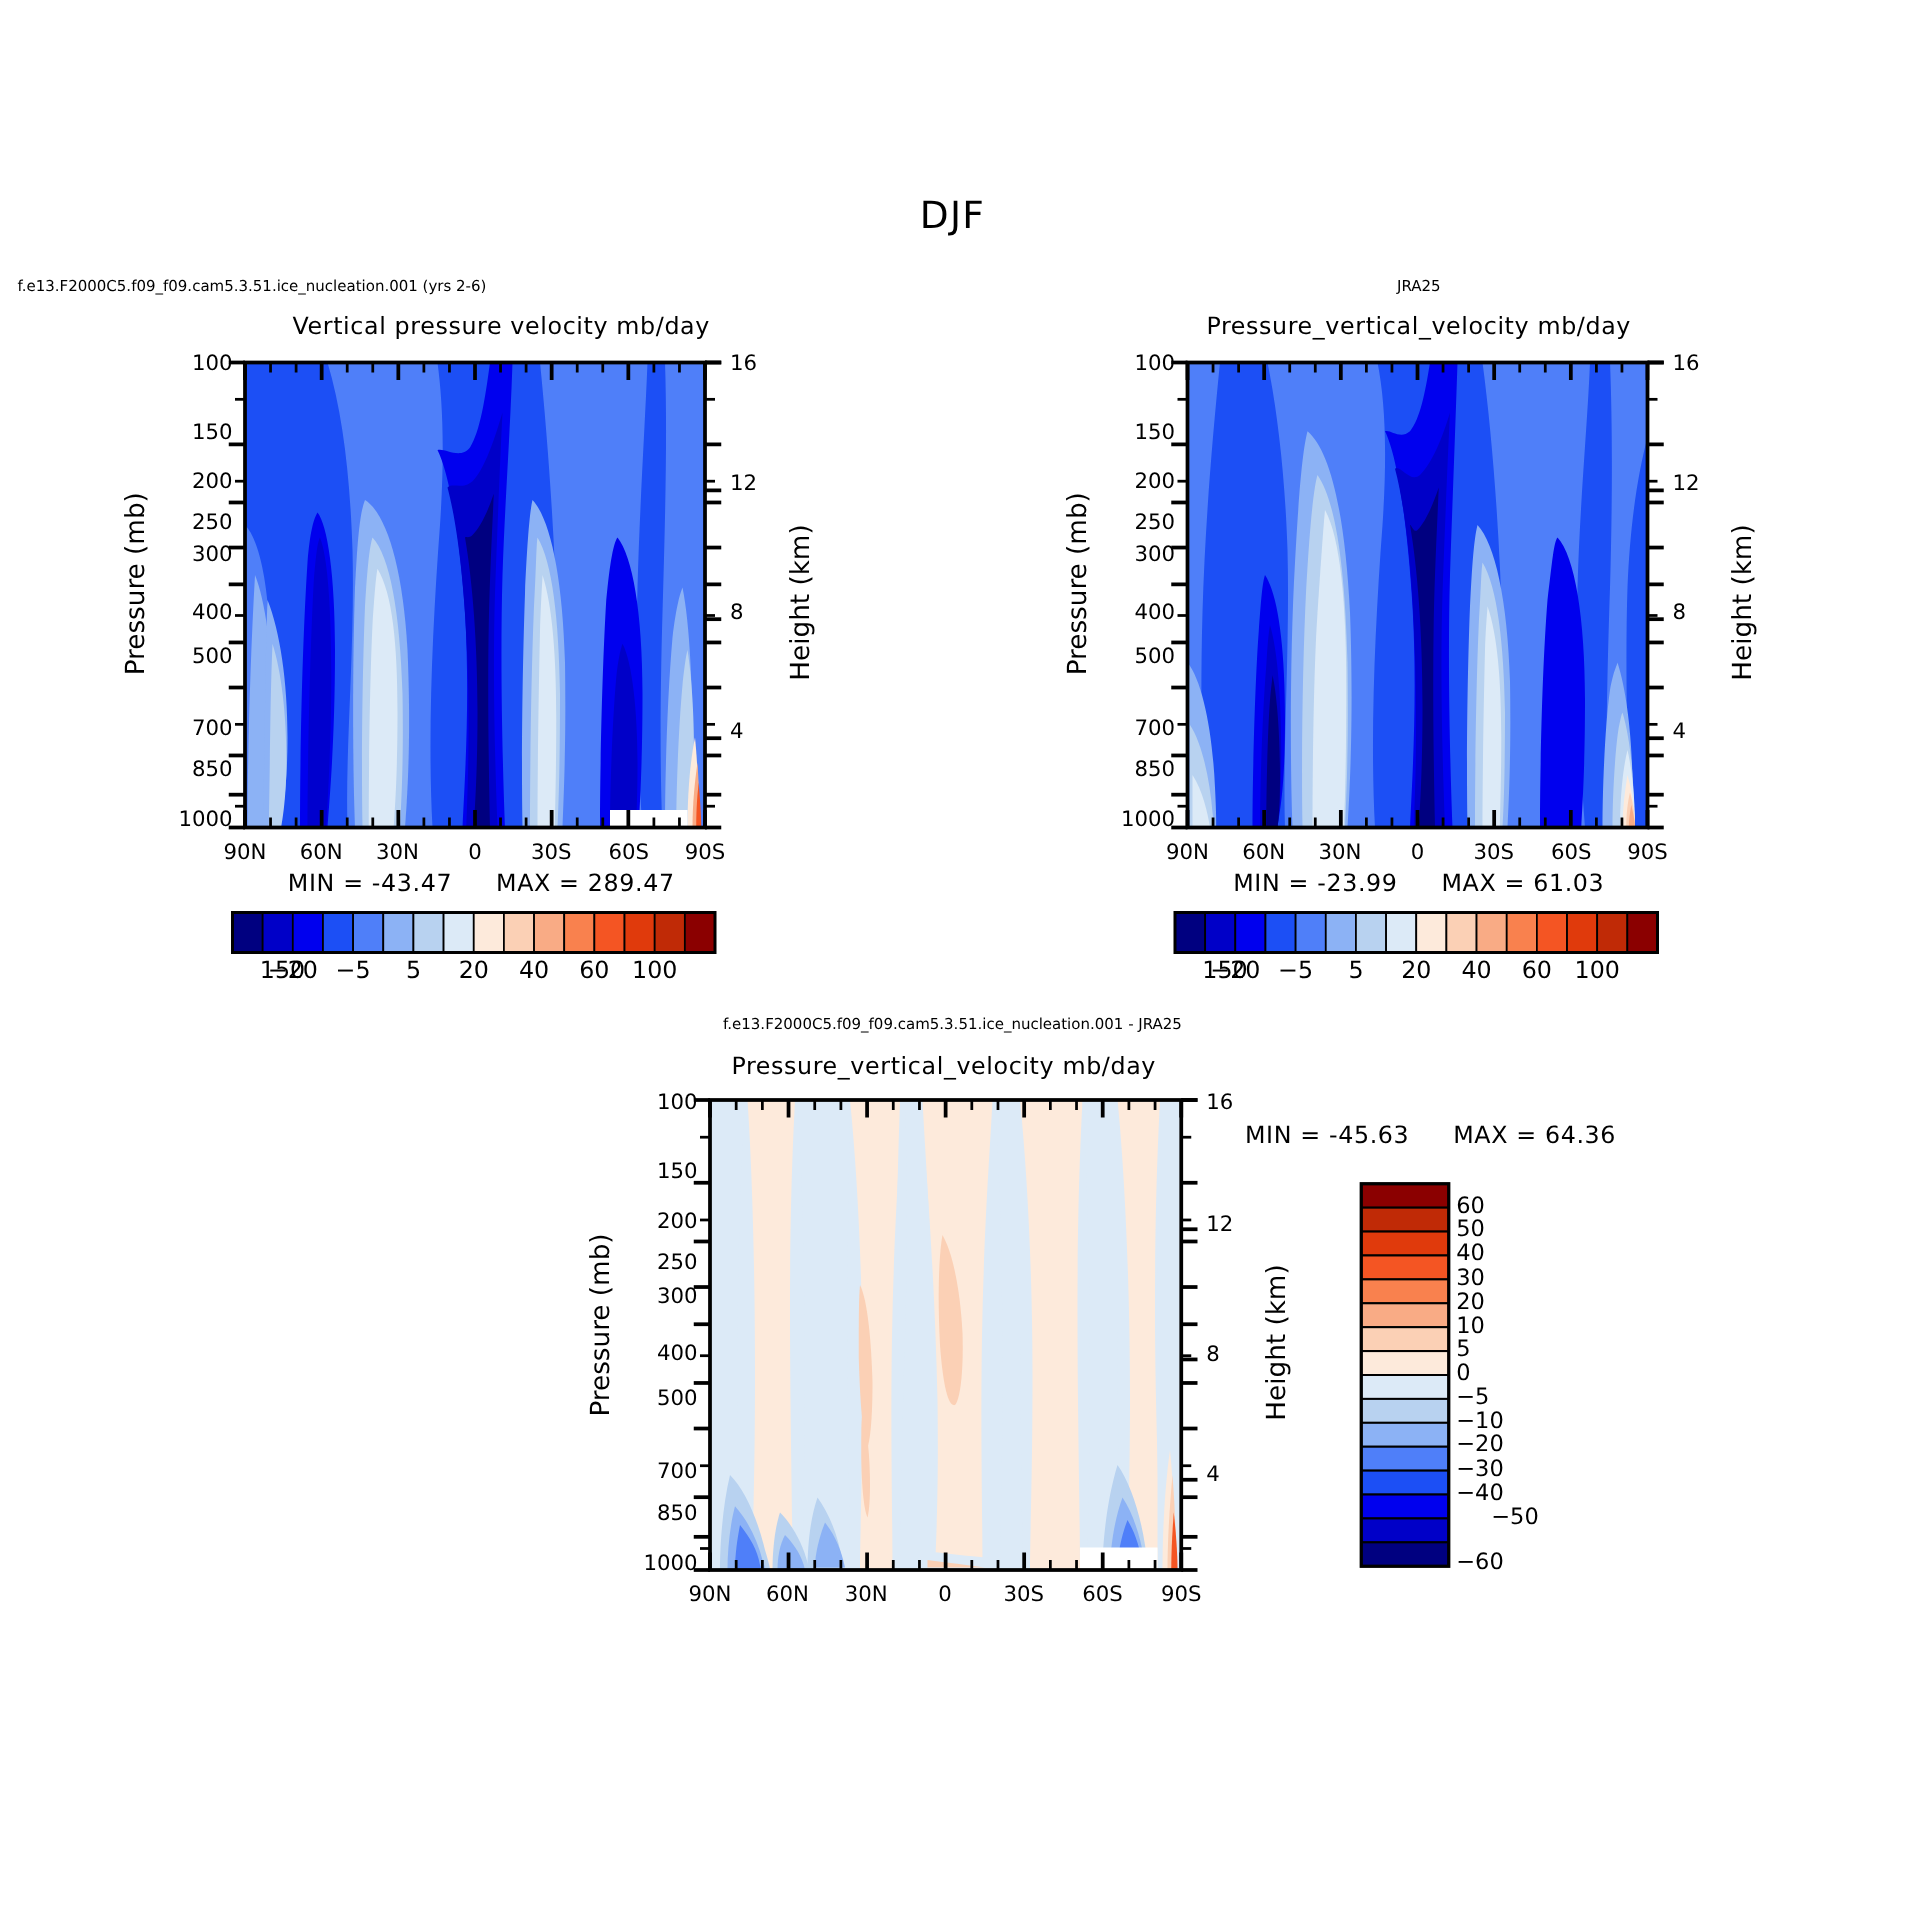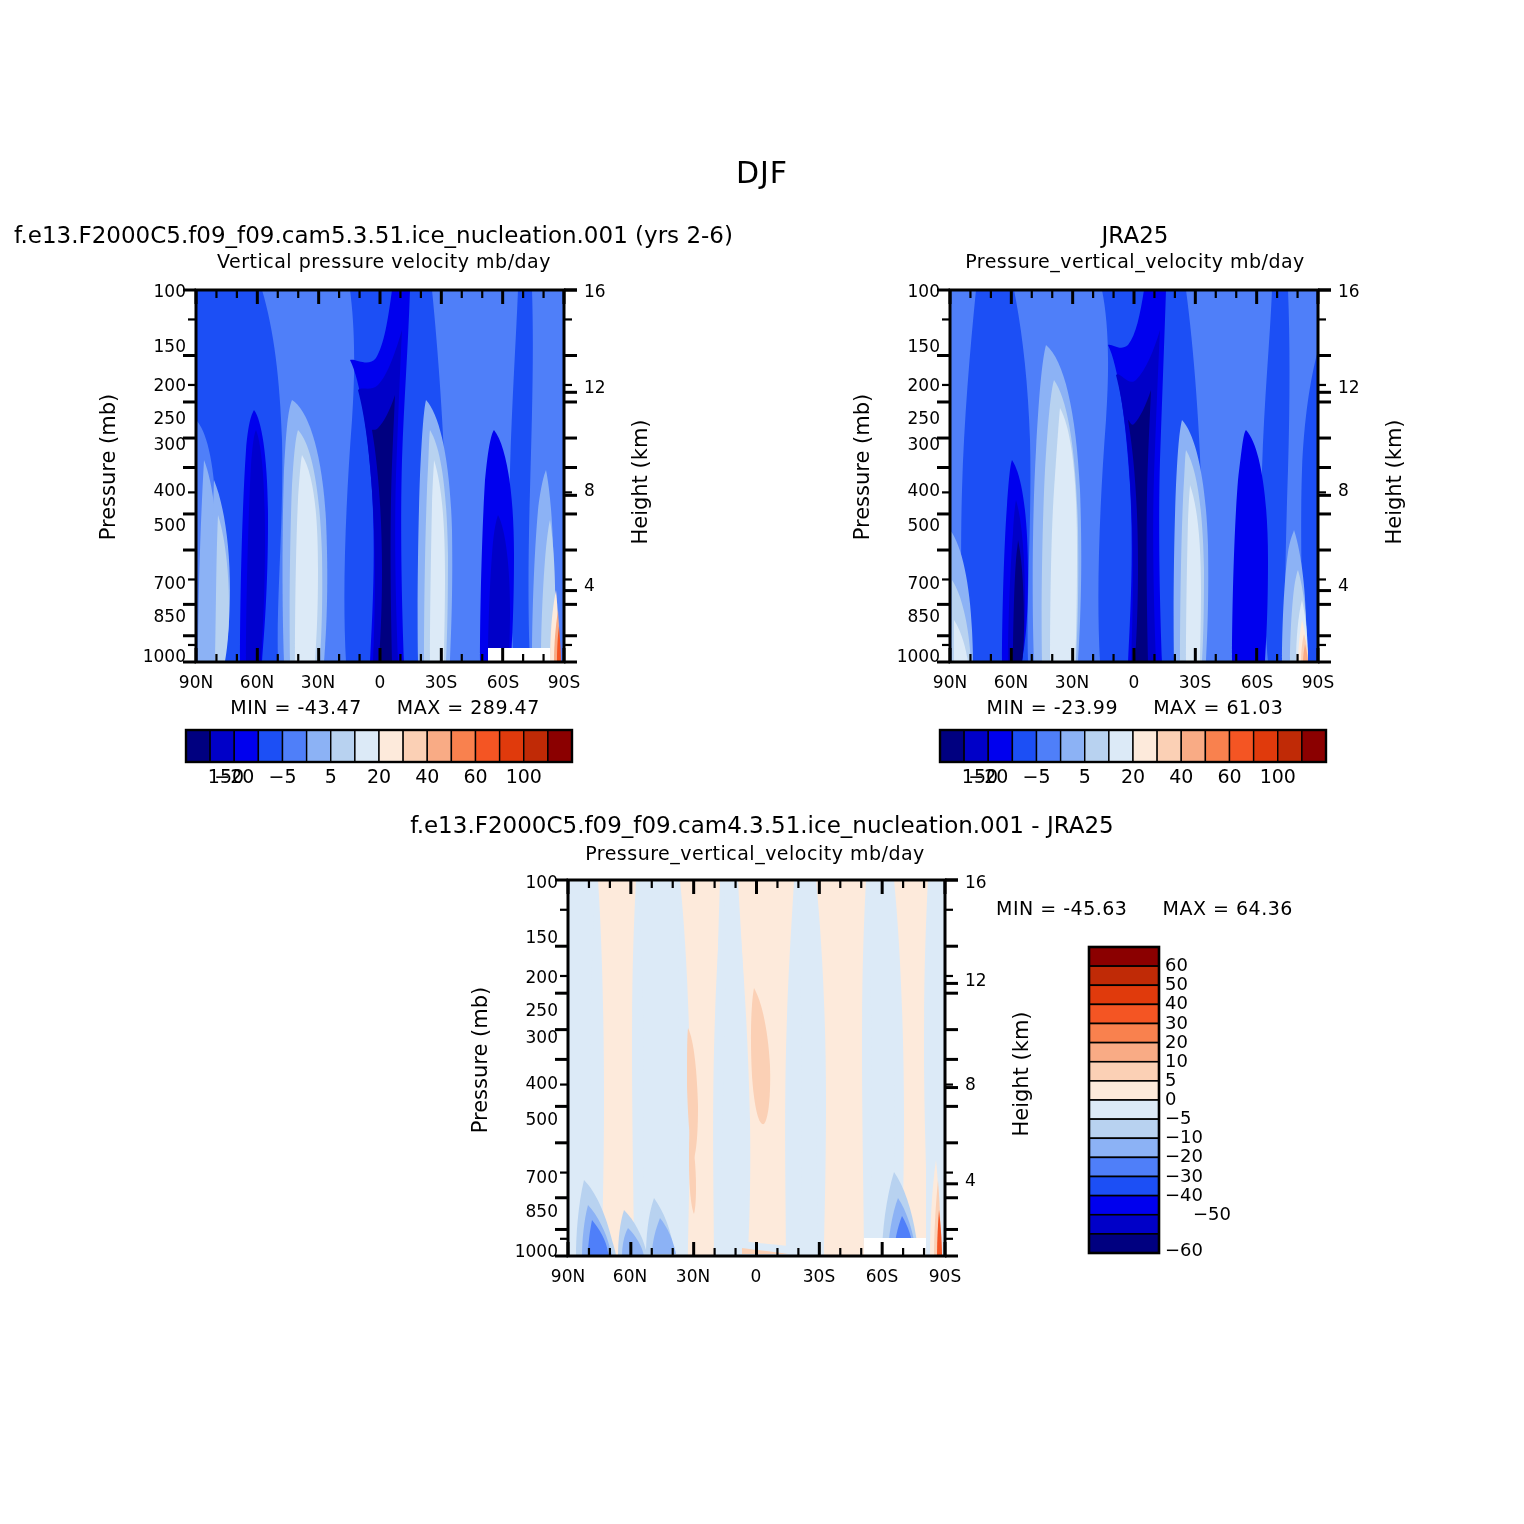--- a/index.html
+++ b/index.html
@@ -1,37 +1,37 @@
 <!DOCTYPE html>
 <html><head>
 <meta charset="utf-8">
 <style>
   html,body{margin:0;padding:0;background:#ffffff;}
   body{width:1524px;height:1524px;position:relative;
        font-family:"DejaVu Sans","Liberation Sans",sans-serif;color:#000;}
   .abs{position:absolute;}
   .ctr{text-align:center;}
   .season-title{font-size:30px;font-weight:400;letter-spacing:1px;}
-  .panel-title{font-size:23px;}
+  .panel-title{font-size:12px;}
   .var-title{font-size:19px;letter-spacing:.5px;}
   .minmax{font-size:19px;letter-spacing:.5px;}
   .ticklab{font-size:17px;}
   .cbar-lab{font-size:19px;}
   .vcbar-lab{font-size:18px;}
   .ylabel-rot{transform:rotate(-90deg);transform-origin:50% 50%;font-size:21px;white-space:nowrap;}
   svg{display:block;overflow:visible;}
   .nosel{user-select:none;}
 </style>
 </head>
 <body>
 
 <div class="abs ctr nosel season-title" style="left:0;top:155px;width:1524px;">DJF</div>
 
 <div class="abs nosel panel-title" style="left:14px;top:222px;">f.e13.F2000C5.f09_f09.cam5.3.51.ice_nucleation.001 (yrs 2-6)</div>
-<div class="abs ctr nosel var-title" style="left:149px;top:250px;width:470px;">Vertical  pressure  velocity   mb/day</div>
+<div class="abs ctr nosel var-title" style="left:166px;top:250px;width:470px;">Vertical  pressure  velocity   mb/day</div>
 
 <div class="abs" style="left:196px;top:290px;width:368px;height:372px;">
   <svg width="368" height="372" viewBox="0 0 368 372">
     <defs>
         <clipPath id="clipA">
           <rect x="0" y="0" width="368" height="372"></rect>
         </clipPath>
       </defs>
     <g clip-path="url(#clipA)">
       <rect x="0" y="0" width="368" height="372" fill="#1c4ff5"></rect>
@@ -269,21 +269,21 @@
     <div class="cbar-lab" style="position: absolute; left: 8.3px; width: 80px; text-align: center; top: 0px;">−20</div>
     <div class="cbar-lab" style="position: absolute; left: 56.5px; width: 80px; text-align: center; top: 0px;">−5</div>
     <div class="cbar-lab" style="position: absolute; left: 104.8px; width: 80px; text-align: center; top: 0px;">5</div>
     <div class="cbar-lab" style="position: absolute; left: 153px; width: 80px; text-align: center; top: 0px;">20</div>
     <div class="cbar-lab" style="position: absolute; left: 201.3px; width: 80px; text-align: center; top: 0px;">40</div>
     <div class="cbar-lab" style="position: absolute; left: 249.5px; width: 80px; text-align: center; top: 0px;">60</div>
     <div class="cbar-lab" style="position: absolute; left: 297.8px; width: 80px; text-align: center; top: 0px;">100</div>
     <div class="cbar-lab" style="position: absolute; width: 80px; text-align: center; top: 0px;">150</div>
   </div>
 
-<div class="abs ctr nosel panel-title" style="left:262px;top:812px;width:1000px;">f.e13.F2000C5.f09_f09.cam4.3.51.ice_nucleation.001  -  JRA25</div>
+<div class="abs ctr nosel panel-title" style="left:262px;top:812px;width:1000px;">f.e13.F2000C5.f09_f09.cam5.3.51.ice_nucleation.001  -  JRA25</div>
 <div class="abs ctr nosel var-title" style="left:520px;top:842px;width:470px;">Pressure_vertical_velocity   mb/day</div>
 
 <div class="abs" style="left:568px;top:880px;width:377px;height:376px;">
   <svg width="377" height="376" viewBox="0 0 377 376">
     <defs>
         <clipPath id="clipC">
           <rect x="0" y="0" width="377" height="376"></rect>
         </clipPath>
       </defs>
     <g clip-path="url(#clipC)">

